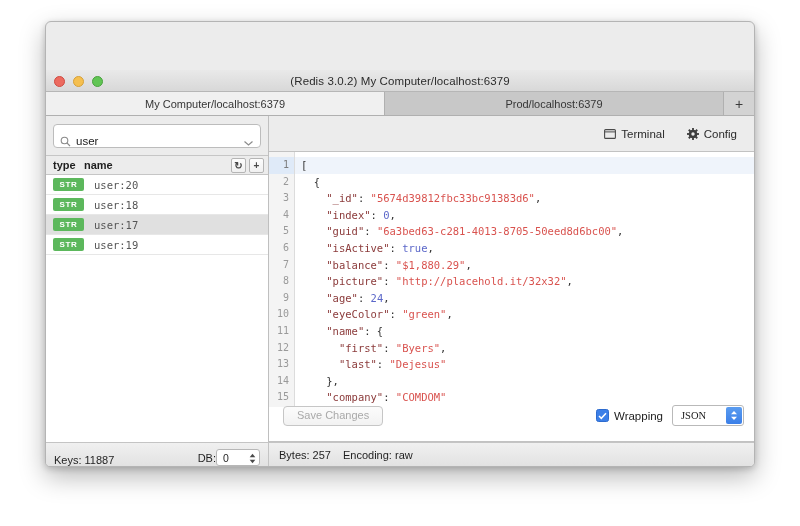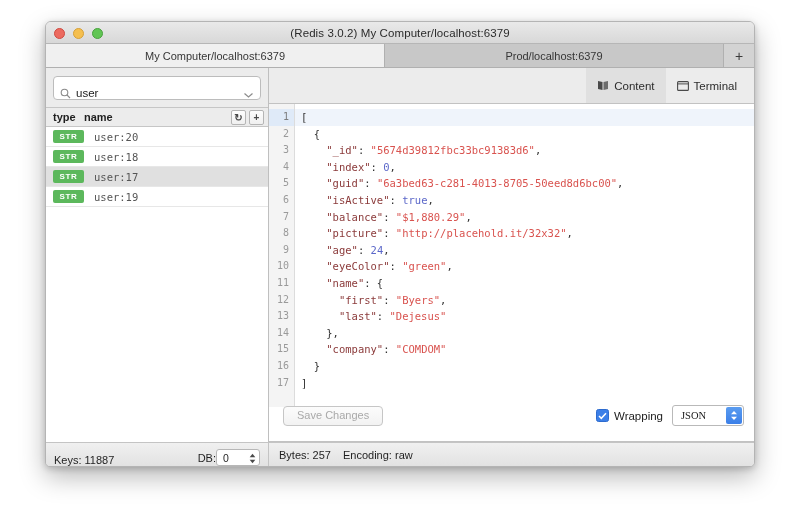--- a/index.html
+++ b/index.html
@@ -38,20 +38,21 @@
   
   #titlebar {
     position: relative;
     height: 22px;
     flex: 0 0 22px;
     background: linear-gradient(#e9e9e9, #d8d8d8);
     border-bottom: 1px solid #b6b6b6;
     display: flex;
     align-items: center;
     justify-content: center;
+    margin-top: 48px;
   }
   .traffic {
     position: absolute;
     left: 8px;
     top: 0;
     height: 22px;
     display: flex;
     align-items: center;
     gap: 8px;
   }
@@ -501,37 +502,43 @@
             <div class="key-row">
               <span class="type-badge" style="background: rgb(92, 184, 92);">STR</span>
               <span class="key-name">user:19</span>
             </div>
           </div>
       </div>
 
       <div id="main">
 
         <div id="view-tabs">
-          <div class="view-tab active">
-            <span>
-              <svg width="12" height="11" viewBox="0 0 12 11">
-                <path d="M1 1 L5.5 2 L5.5 10 L1 9 Z" fill="#4a4a4a"></path>
-                <path d="M11 1 L6.5 2 L6.5 10 L11 9 Z" fill="#6d6d6d"></path>
-              </svg>
-            </span>
-            <span>Content</span>
-          </div>
           <div class="view-tab">
             <span>
               <svg width="12" height="10" viewBox="0 0 12 10">
                 <rect x="0.6" y="0.6" width="10.8" height="8.8" rx="1" fill="none" stroke="#4a4a4a" stroke-width="1.1"></rect>
                 <line x1="0.6" y1="2.9" x2="11.4" y2="2.9" stroke="#4a4a4a" stroke-width="1"></line>
               </svg>
             </span>
             <span>Terminal</span>
+          </div>
+          <div class="view-tab">
+            <span>
+              <svg width="12" height="12" viewBox="0 0 12 12">
+                <g fill="#3d3d3d">
+                  <circle cx="6" cy="6" r="4.3"></circle>
+                  <rect x="5.1" y="0" width="1.8" height="12"></rect>
+                  <rect x="0" y="5.1" width="12" height="1.8"></rect>
+                  <rect x="5.1" y="0" width="1.8" height="12" transform="rotate(45 6 6)"></rect>
+                  <rect x="0" y="5.1" width="12" height="1.8" transform="rotate(45 6 6)"></rect>
+                </g>
+                <circle cx="6" cy="6" r="1.7" fill="#ececec"></circle>
+              </svg>
+            </span>
+            <span>Config</span>
           </div>
         </div>
 
         <div id="editor-wrap">
           <div id="editor">
             <div id="gutter">
                 <div class="gutter-num active">1</div>
                 <div class="gutter-num">2</div>
                 <div class="gutter-num">3</div>
                 <div class="gutter-num">4</div>

